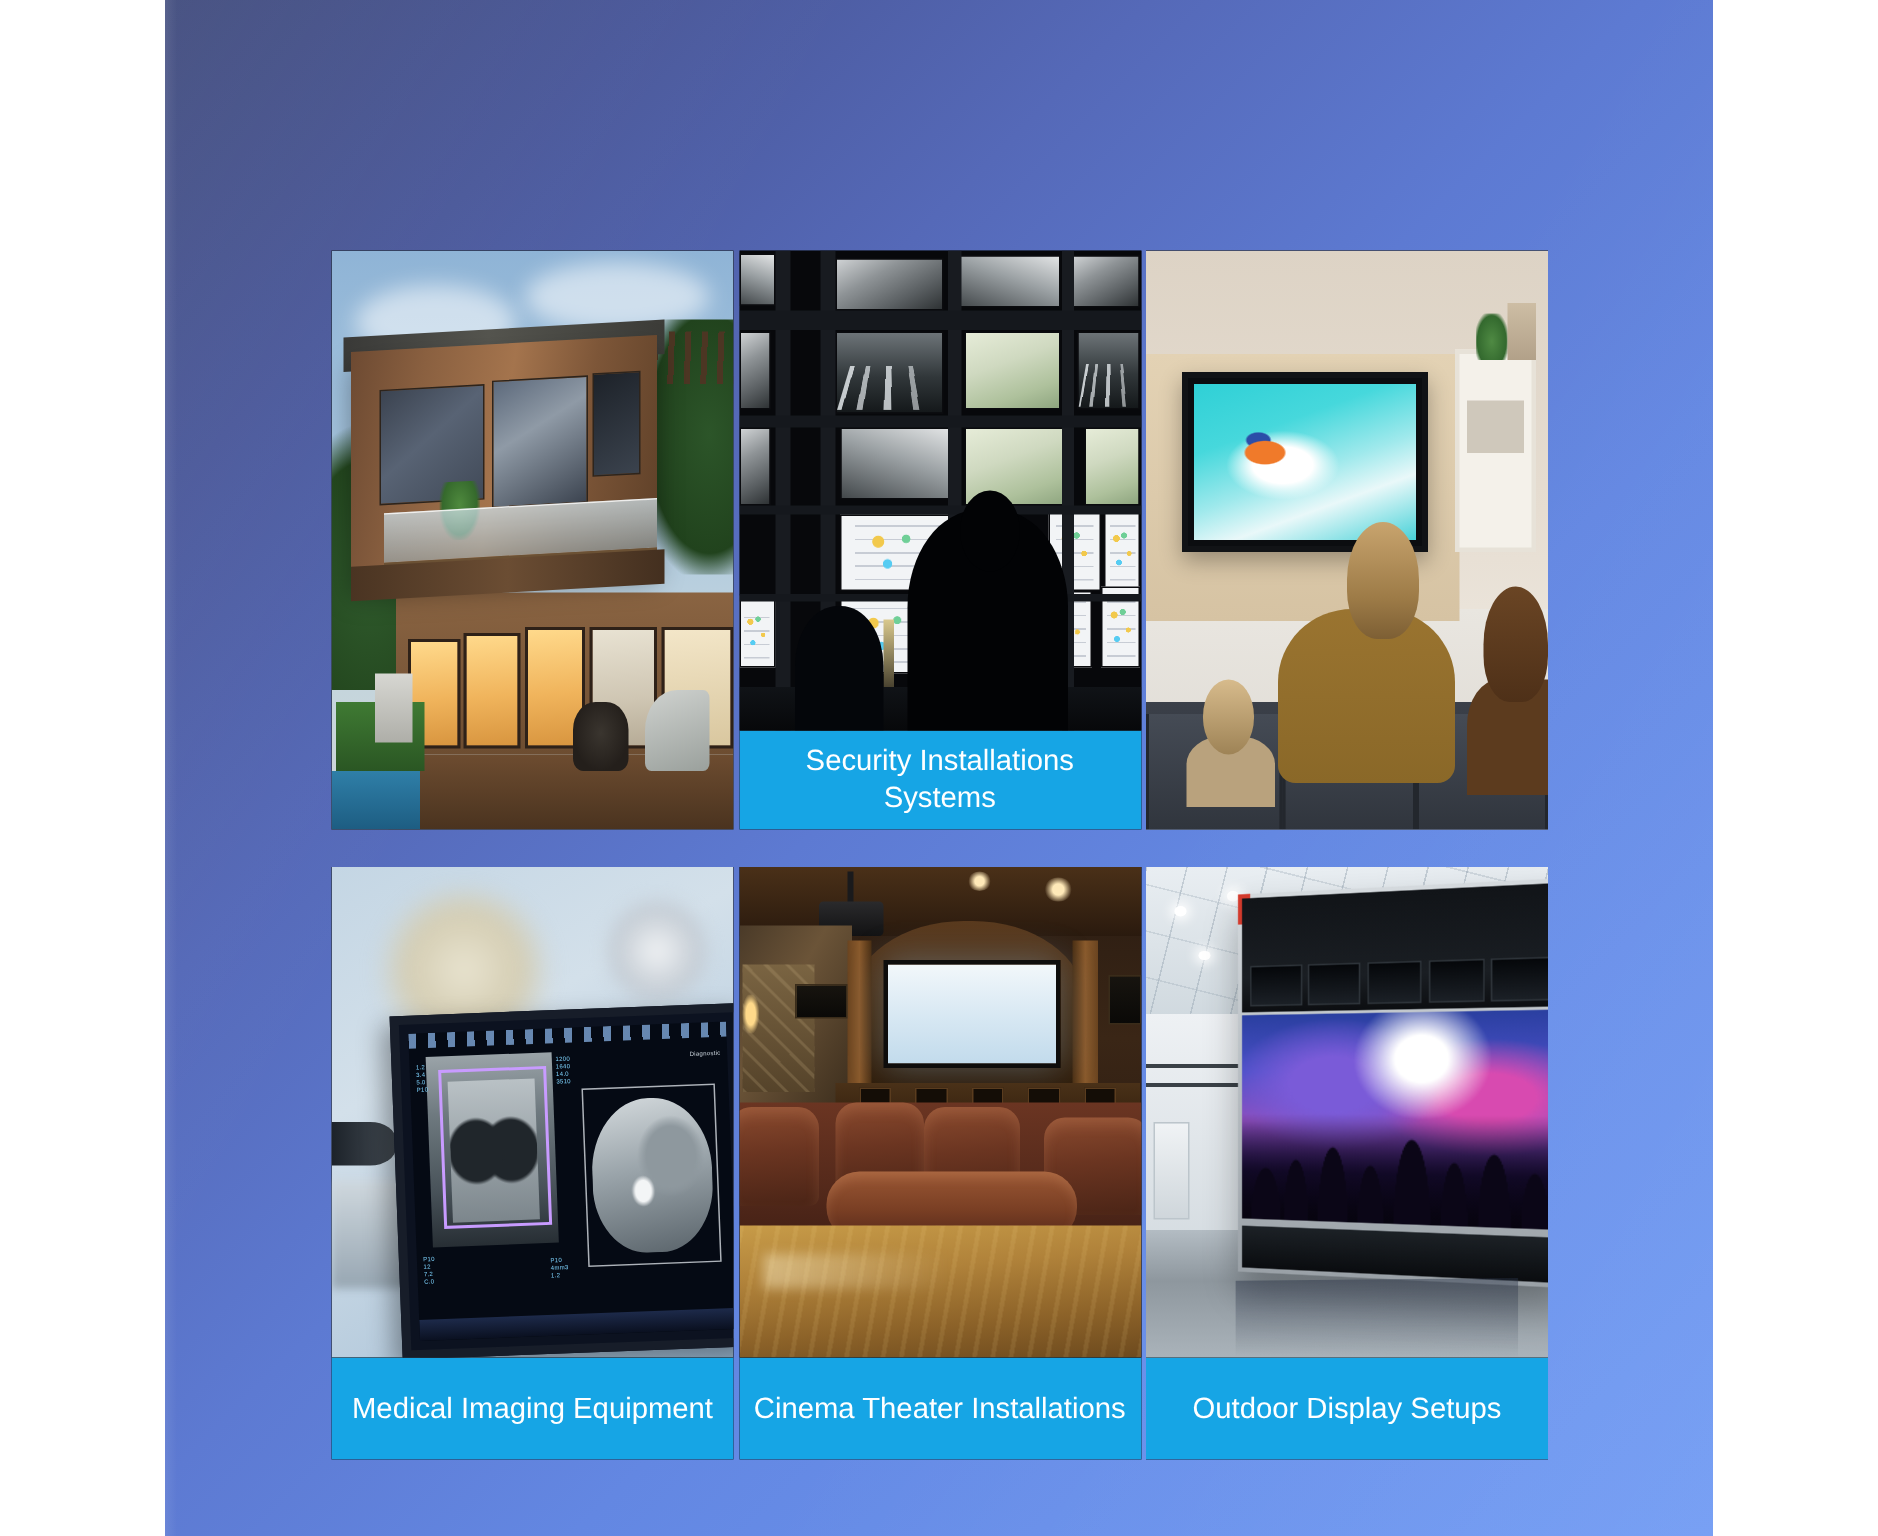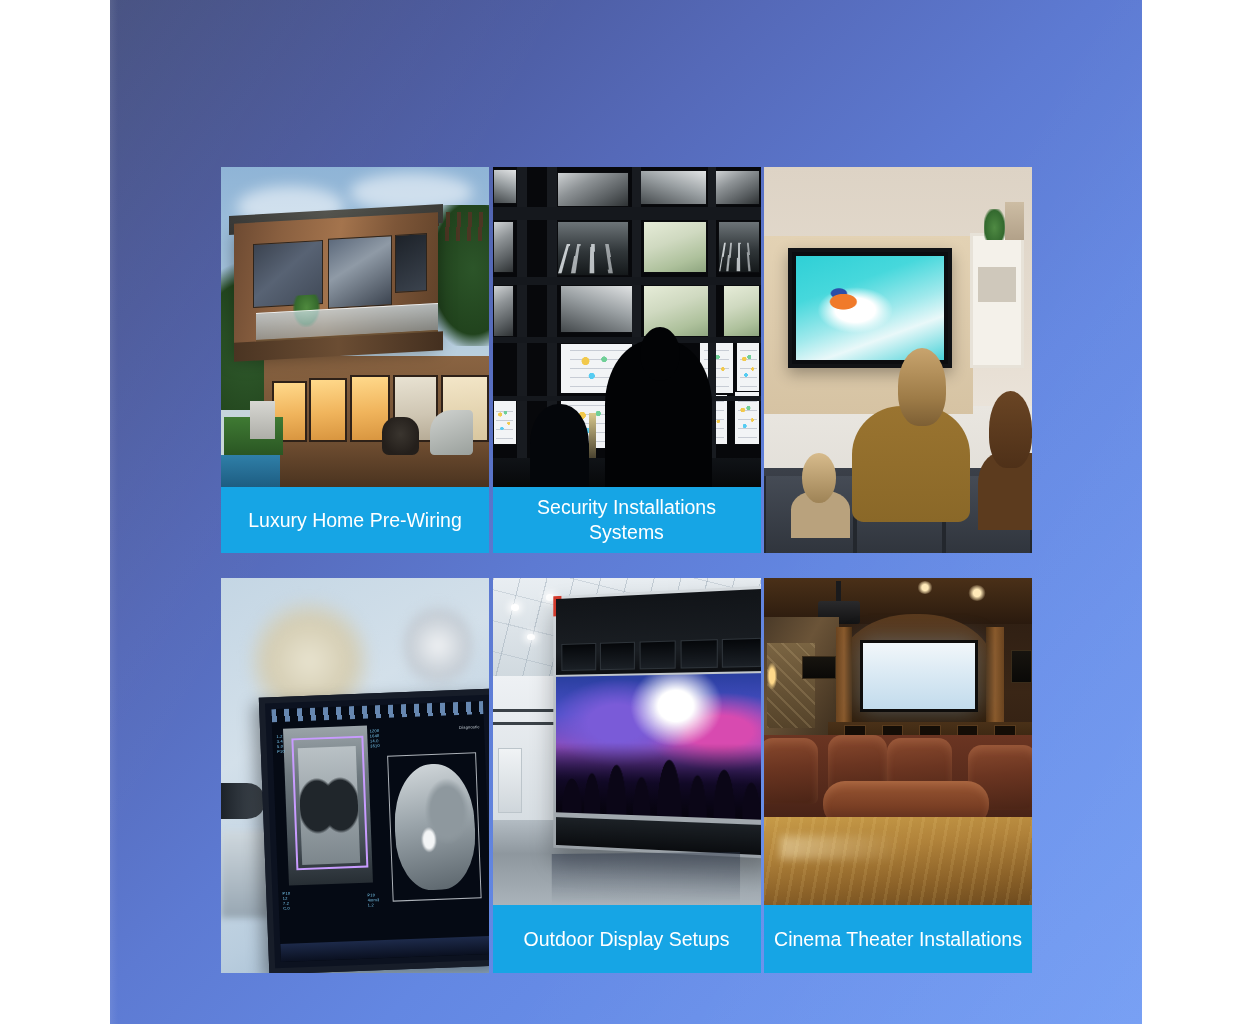--- a/index.html
+++ b/index.html
@@ -513,21 +513,20 @@
         <div class="layer c1-win w3"></div>
         <div class="layer c1-win w4"></div>
         <div class="layer c1-win w5"></div>
         <div class="layer c1-deck"></div>
         <div class="layer c1-hedge"></div>
         <div class="layer c1-pot"></div>
         <div class="layer c1-pool"></div>
         <div class="layer c1-furn"></div>
         <div class="layer c1-chair"></div>
       </div>
-      <div class="caption">Luxury Home Pre-Wiring</div>
     </div>
 
     <div class="card r1">
       <div class="photo">
         <div class="layer c2-bg"></div>
 
         <div class="mon bw" style="left:24%;top:1.5%;width:27%;height:11%;"></div>
         <div class="mon bw2" style="left:54%;top:1%;width:26%;height:11%;"></div>
         <div class="mon bw" style="left:83%;top:1%;width:17%;height:11%;"></div>
         <div class="mon bw2" style="left:0%;top:0.5%;width:9%;height:11%;"></div>
@@ -611,54 +610,21 @@
             <div class="c4-ct"></div>
             <div class="c4-lbl left">1.2<br>3.4<br>5.0<br>P10</div>
             <div class="c4-lbl mid">1200<br>1640<br>14.0<br>3510</div>
             <div class="c4-lbl right">Diagnostic</div>
             <div class="c4-lbl bl">P10<br>12<br>7.2<br>C.0</div>
             <div class="c4-lbl bm">P10<br>4mm3<br>1.2</div>
             <div class="c4-botbar"></div>
           </div>
         </div>
       </div>
-    </div>
-
-    <div class="card r2">
-      <div class="photo">
-        <div class="layer c5-bg"></div>
-        <div class="layer c5-ceil"></div>
-        <div class="layer c5-ceilgrid"></div>
-        <div class="layer c5-light" style="left:7%;top:8%;width:3%;height:2%;"></div>
-        <div class="layer c5-light" style="left:20%;top:5%;width:3%;height:2%;"></div>
-        <div class="layer c5-light" style="left:34%;top:11%;width:3%;height:2%;"></div>
-        <div class="layer c5-light" style="left:13%;top:17%;width:3%;height:2%;"></div>
-        <div class="layer c5-light" style="left:29%;top:22%;width:3%;height:2%;"></div>
-        <div class="layer c5-wall"></div>
-        <div class="layer c5-rail"></div>
-        <div class="layer c5-box"></div>
-        <div class="layer c5-floor"></div>
-        <div class="layer c5-red"></div>
-        <div class="layer c5-frame">
-          <div class="c5-top">
-            <div class="c5-vent" style="left:3%;"></div>
-            <div class="c5-vent" style="left:22%;"></div>
-            <div class="c5-vent" style="left:41%;"></div>
-            <div class="c5-vent" style="left:60%;"></div>
-            <div class="c5-vent" style="left:79%;"></div>
-          </div>
-          <div class="c5-screen">
-              <div class="c5-crowd"></div>
-            </div>
-          <div class="c5-base"></div>
-          <div class="c5-redwall"></div>
-        </div>
-        <div class="layer c5-refl"></div>
-      </div>
-      <div class="caption">Outdoor Display Setups</div>
+      <div class="caption">Medical Imaging Equipment</div>
     </div>
 
     <div class="card r2">
       <div class="photo">
         <div class="layer c6-bg"></div>
         <div class="layer c6-ceil"></div>
         <div class="layer c6-spot" style="left:76%;top:2%;width:7%;height:5%;"></div>
         <div class="layer c6-spot" style="left:57%;top:1%;width:6%;height:4%;"></div>
         <div class="layer c6-projrod"></div>
         <div class="layer c6-proj"></div>
@@ -682,14 +648,48 @@
         <div class="c6-seat" style="left:24%;top:48%;width:22%;height:20%;"></div>
         <div class="c6-seat" style="left:46%;top:49%;width:24%;height:20%;"></div>
         <div class="c6-seat" style="left:76%;top:51%;width:26%;height:20%;"></div>
         <div class="layer c6-cushion"></div>
         <div class="layer c6-bar"></div>
         <div class="layer c6-barshine"></div>
       </div>
       <div class="caption">Cinema Theater Installations</div>
     </div>
 
+    <div class="card r2">
+      <div class="photo">
+        <div class="layer c5-bg"></div>
+        <div class="layer c5-ceil"></div>
+        <div class="layer c5-ceilgrid"></div>
+        <div class="layer c5-light" style="left:7%;top:8%;width:3%;height:2%;"></div>
+        <div class="layer c5-light" style="left:20%;top:5%;width:3%;height:2%;"></div>
+        <div class="layer c5-light" style="left:34%;top:11%;width:3%;height:2%;"></div>
+        <div class="layer c5-light" style="left:13%;top:17%;width:3%;height:2%;"></div>
+        <div class="layer c5-light" style="left:29%;top:22%;width:3%;height:2%;"></div>
+        <div class="layer c5-wall"></div>
+        <div class="layer c5-rail"></div>
+        <div class="layer c5-box"></div>
+        <div class="layer c5-floor"></div>
+        <div class="layer c5-red"></div>
+        <div class="layer c5-frame">
+          <div class="c5-top">
+            <div class="c5-vent" style="left:3%;"></div>
+            <div class="c5-vent" style="left:22%;"></div>
+            <div class="c5-vent" style="left:41%;"></div>
+            <div class="c5-vent" style="left:60%;"></div>
+            <div class="c5-vent" style="left:79%;"></div>
+          </div>
+          <div class="c5-screen">
+              <div class="c5-crowd"></div>
+            </div>
+          <div class="c5-base"></div>
+          <div class="c5-redwall"></div>
+        </div>
+        <div class="layer c5-refl"></div>
+      </div>
+      <div class="caption">Outdoor Display Setups</div>
+    </div>
+
   </div>
 </div>
 
 </body></html>

